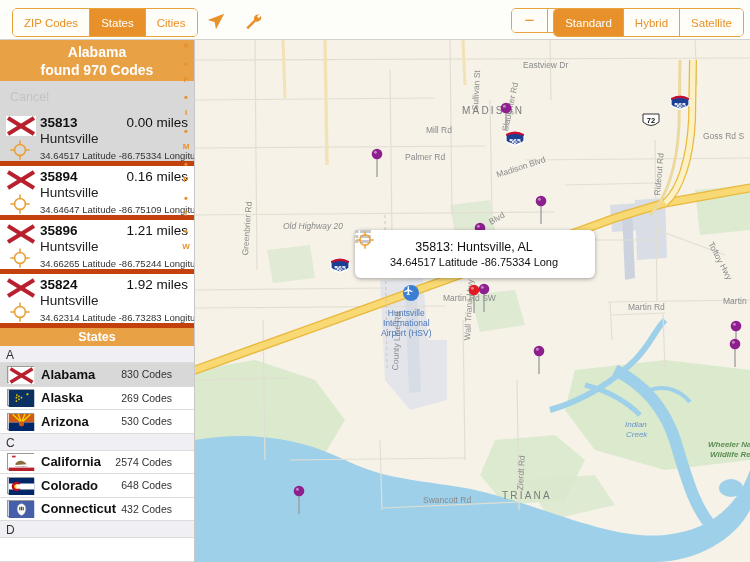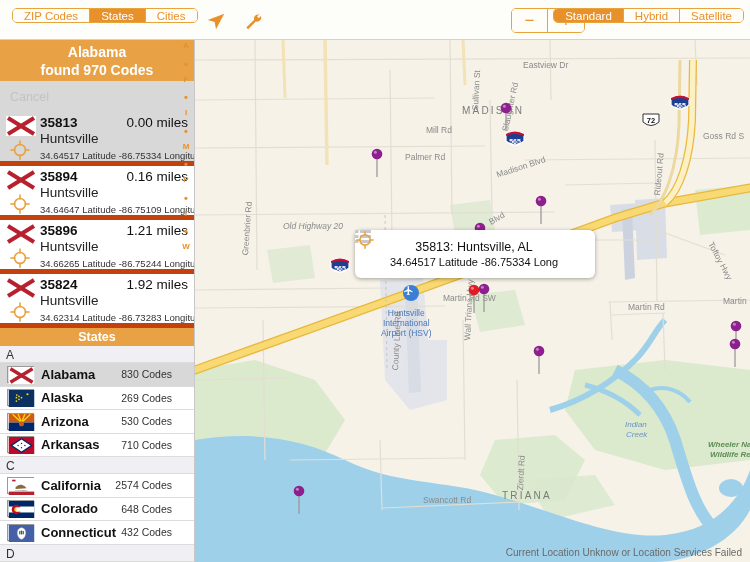--- a/index.html
+++ b/index.html
@@ -17,21 +17,21 @@
     background: #fdfdfa;
     border-bottom: 1px solid #d2d2cf;
     z-index: 40;
   }
   .seg {
     position: absolute;
     display: flex;
     border: 1px solid #e8a33d;
     border-radius: 5px;
     overflow: hidden;
-    height: 15px;
+    height: 29px;
     background: #fff;
   }
   .seg-item {
     display: flex; align-items: center; justify-content: center;
     font-size: 11.5px;
     color: #e8912a;
     padding: 0 11px;
     border-right: 1px solid #e8a33d;
     background: #fffdf8;
     white-space: nowrap;
@@ -407,35 +407,20 @@
               <g stroke="#ffd700" stroke-width="1.6">
                 <line x1="15" y1="10" x2="4.5" y2="0.4"></line>
                 <line x1="15" y1="10" x2="11" y2="0"></line>
                 <line x1="15" y1="10" x2="19" y2="0"></line>
                 <line x1="15" y1="10" x2="25.5" y2="0.4"></line>
               </g>
               <circle cx="15" cy="11.5" r="3" fill="#ce5c17"></circle>
             </svg></span>
           <span class="state-name">Arizona</span>
           <span class="state-count">530 Codes</span>
-        </div>
-        <div class="state-row">
-          <span class="state-flag"><svg width="27" height="17" viewBox="0 0 30 20">
-              <rect width="30" height="20" fill="#be0a26"></rect>
-              <polygon points="15,2 27,10 15,18 3,10" fill="#fff" stroke="#002868" stroke-width="1.6"></polygon>
-              <polygon points="15,4.5 24,10 15,15.5 6,10" fill="#fff"></polygon>
-              <g fill="#002868">
-                <circle cx="11" cy="10" r="0.8"></circle>
-                <circle cx="15" cy="7.5" r="0.8"></circle>
-                <circle cx="19" cy="10" r="0.8"></circle>
-                <circle cx="15" cy="12.5" r="0.8"></circle>
-              </g>
-            </svg></span>
-          <span class="state-name">Arkansas</span>
-          <span class="state-count">710 Codes</span>
         </div>
         <div class="alpha-header">C</div>
         <div class="state-row">
           <span class="state-flag"><svg width="27" height="17" viewBox="0 0 30 20">
               <rect width="30" height="20" fill="#fff"></rect>
               <rect y="16" width="30" height="4" fill="#b8202e"></rect>
               <path d="M8 11 q3-4 7-3 q4 1 6 4 l-13 1z" fill="#8a6a3a"></path>
               <rect x="4" y="2" width="4" height="2" fill="#b8202e"></rect>
               <text x="15" y="15" font-size="2.5" text-anchor="middle" fill="#555">CALIFORNIA</text>
             </svg></span>
@@ -730,15 +715,14 @@
         <svg width="20" height="20" viewBox="0 0 24 24">
           <circle cx="12" cy="12" r="6.2" fill="none" stroke="#e8a33d" stroke-width="1.8"></circle>
           <line x1="12" y1="1.5" x2="12" y2="7" stroke="#e8a33d" stroke-width="1.8"></line>
           <line x1="12" y1="17" x2="12" y2="22.5" stroke="#e8a33d" stroke-width="1.8"></line>
           <line x1="1.5" y1="12" x2="7" y2="12" stroke="#e8a33d" stroke-width="1.8"></line>
           <line x1="17" y1="12" x2="22.5" y2="12" stroke="#e8a33d" stroke-width="1.8"></line>
         </svg>
       </div>
     </div>
 
-    <div class="map-status">Current Location Unknow or Location Services Failed</div>
   </div>
 </div>
 
 </body></html>

